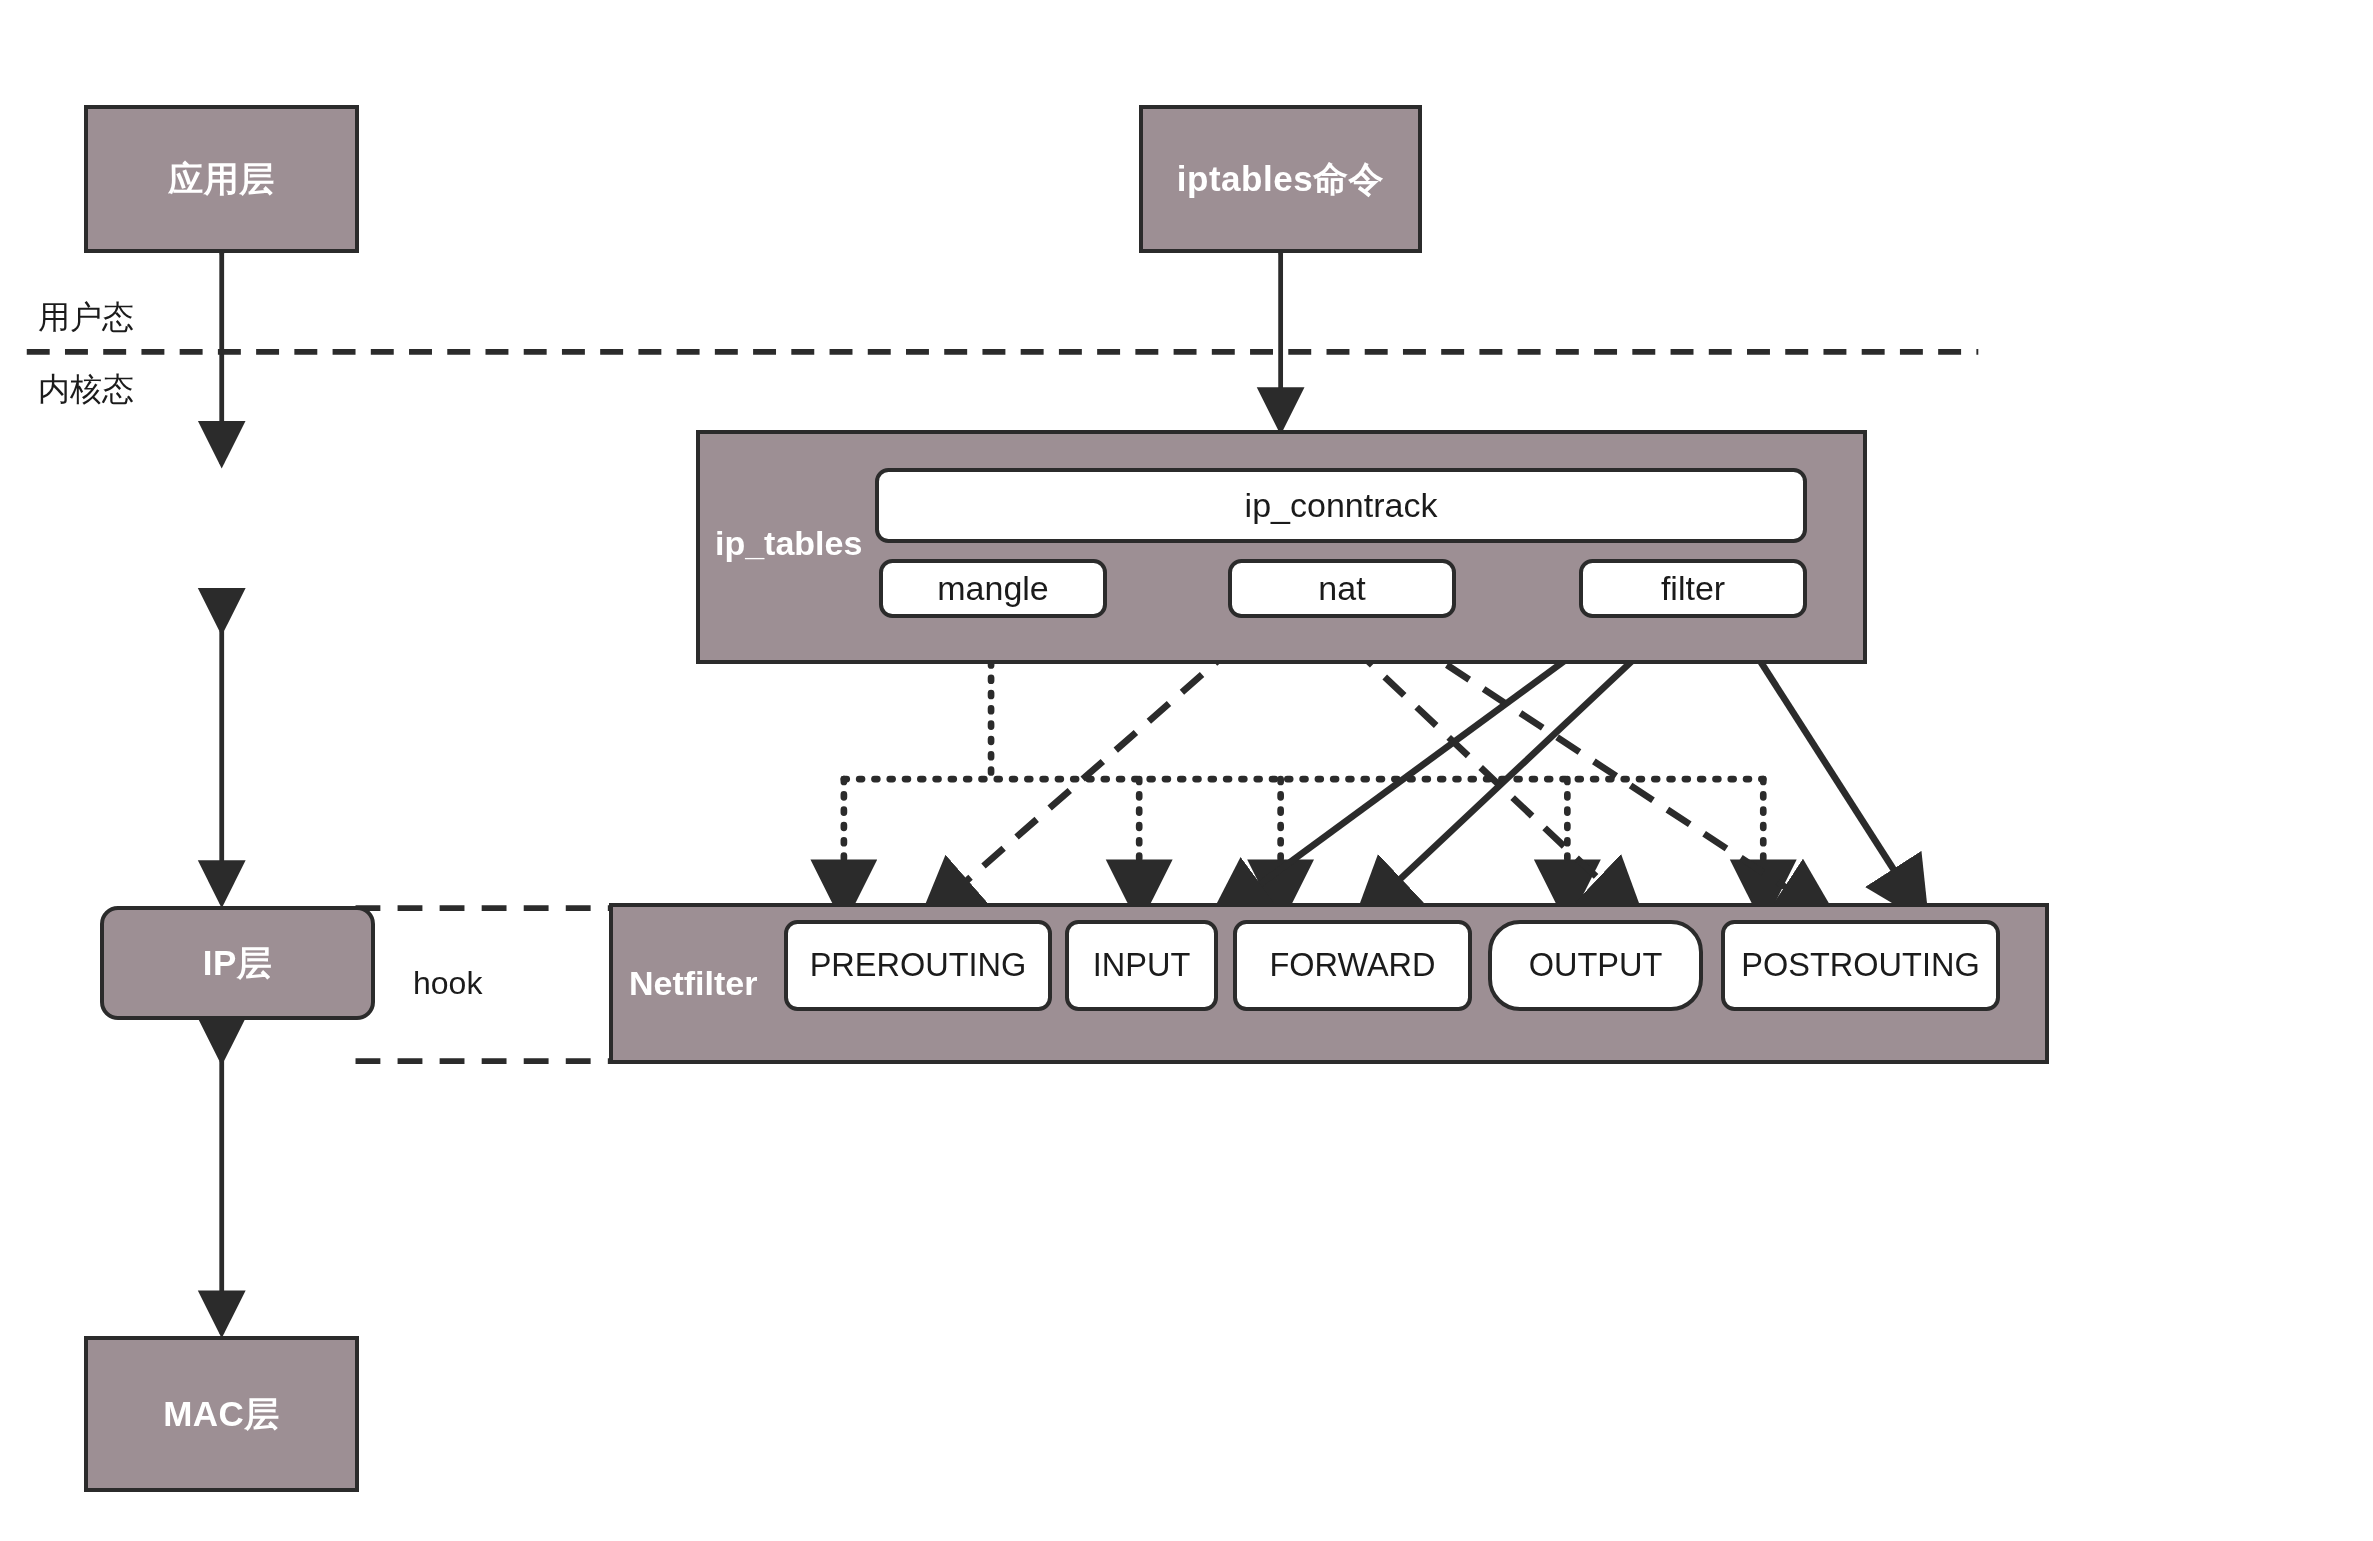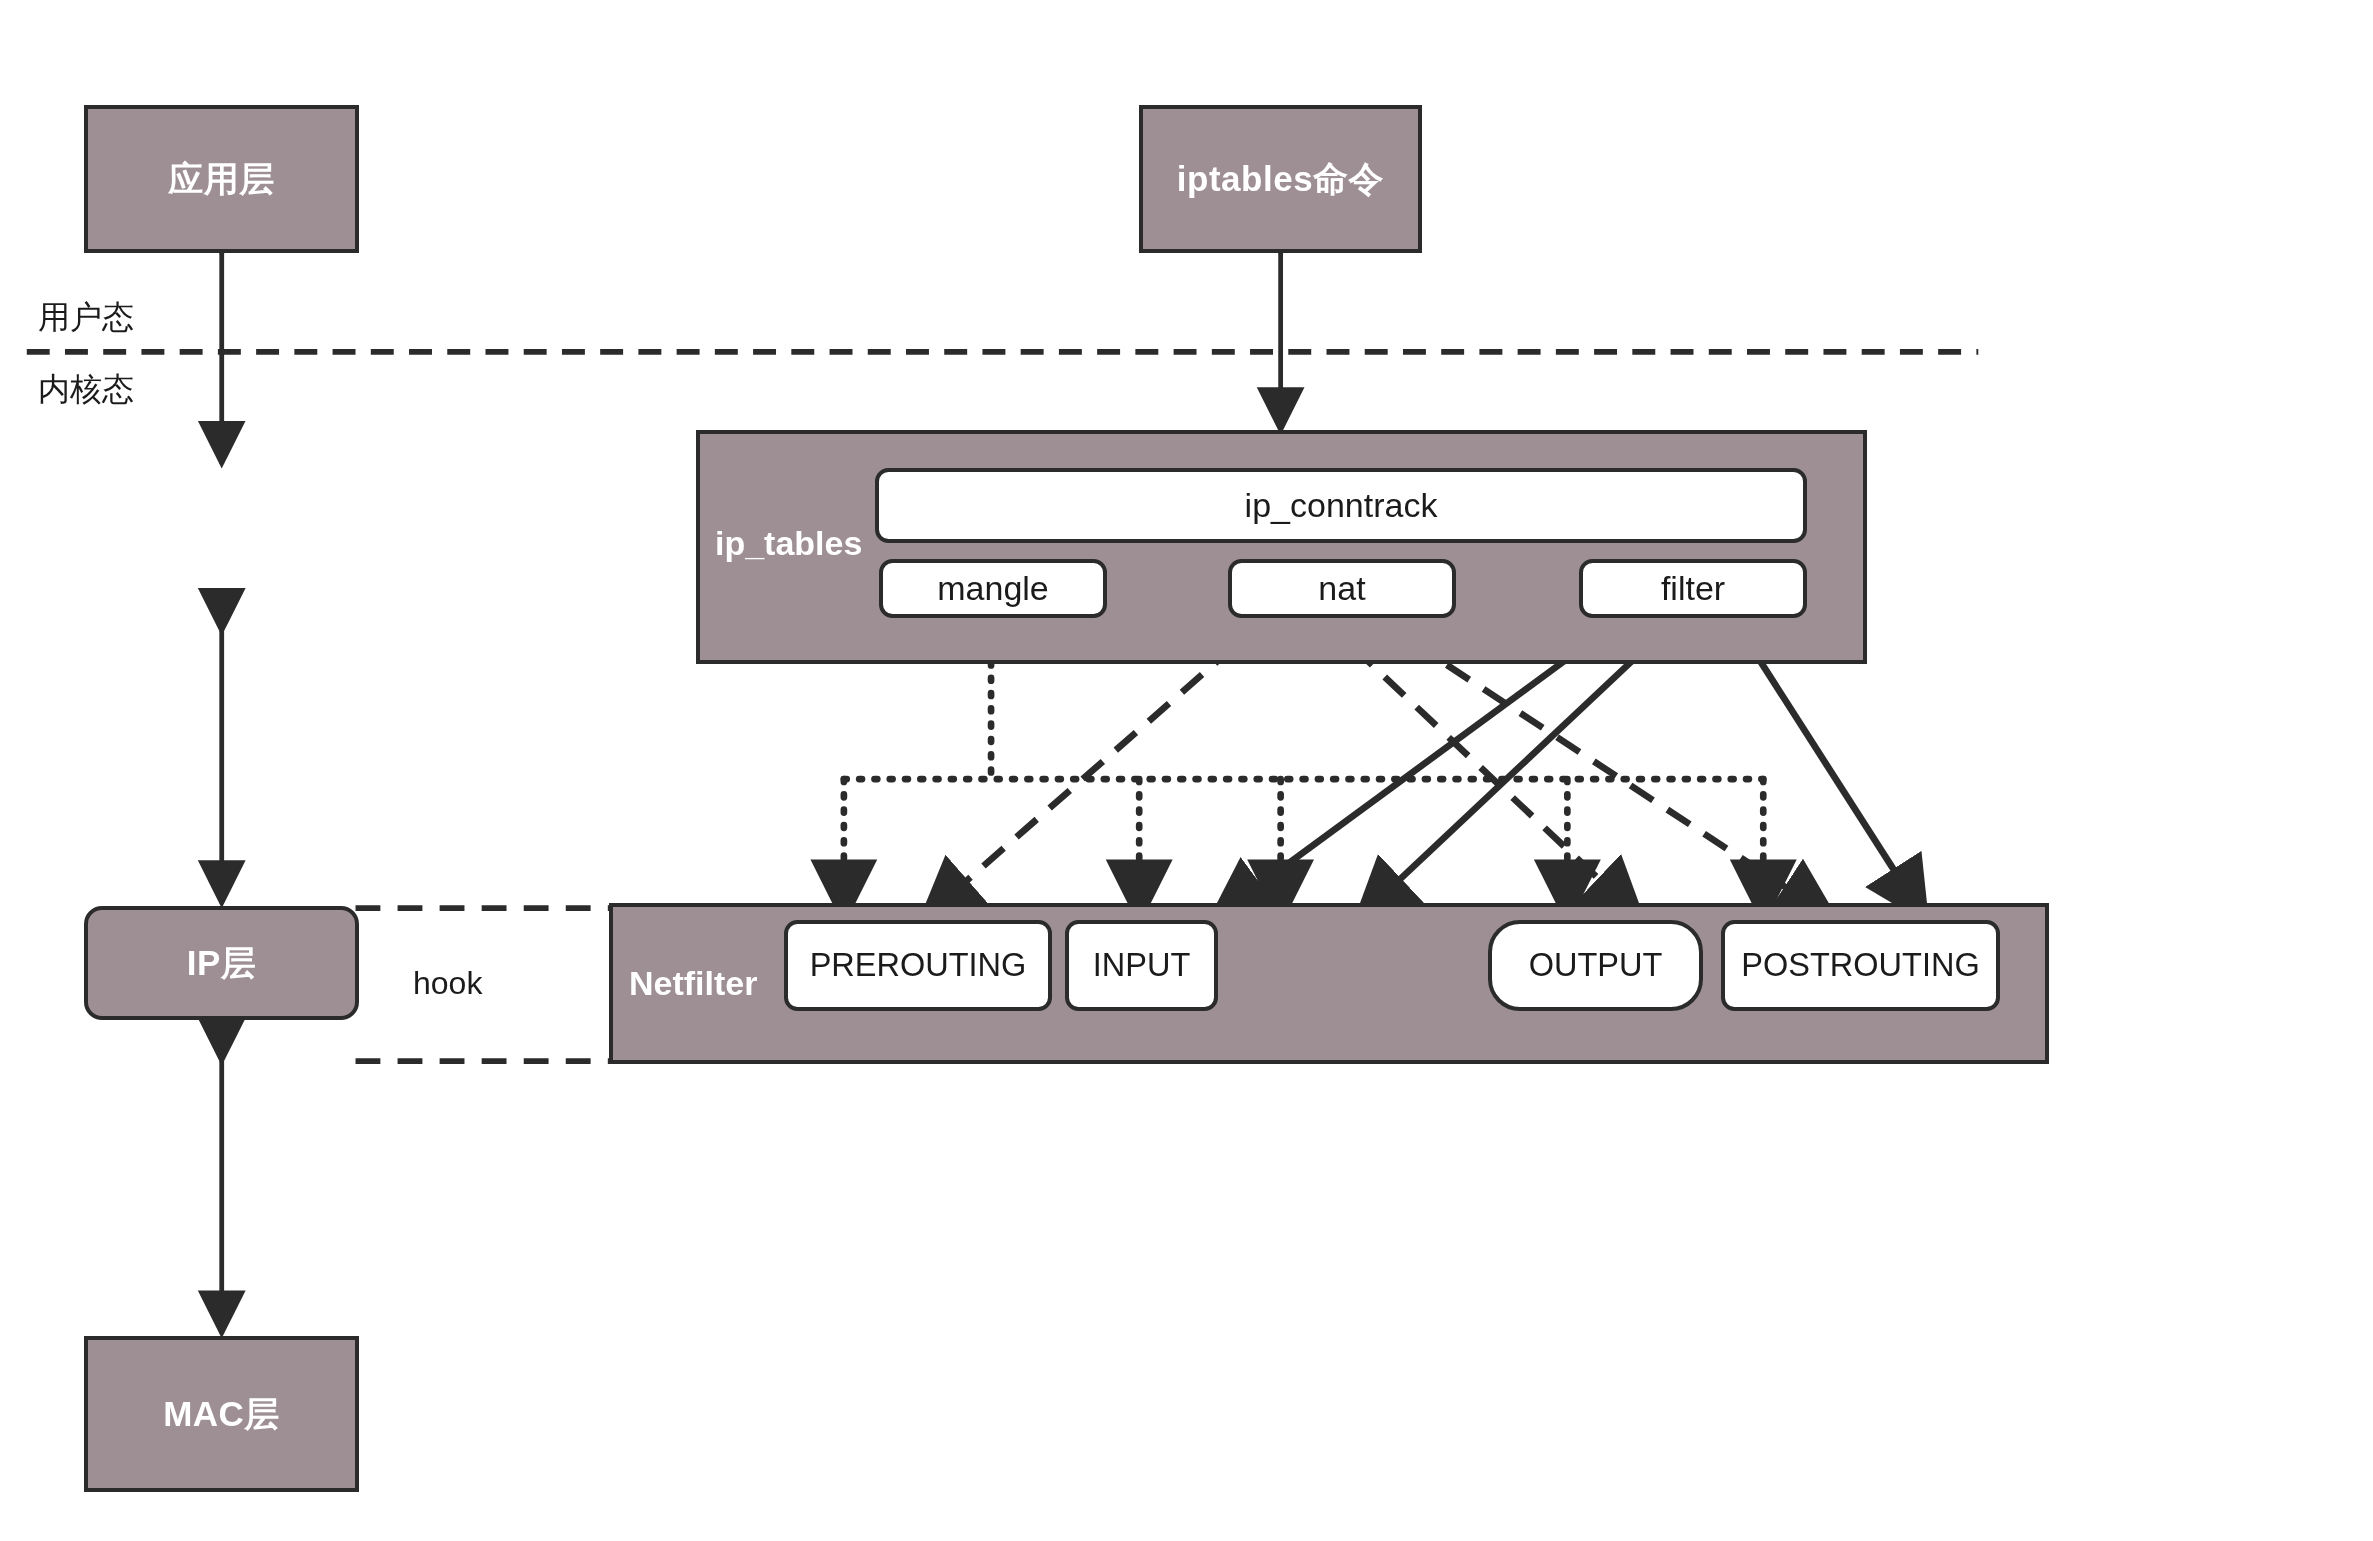--- a/index.html
+++ b/index.html
@@ -75,21 +75,21 @@
       <line x1="1757" y1="645" x2="1420" y2="962"></line>
       <line x1="1812" y1="645" x2="2015" y2="962"></line>
     </g>
   </svg>
 
   <div class="nodebox filled" style="left:84px;top:105px;width:275px;height:148px;">
     <span>应用层</span>
   </div>
 
 
-  <div class="nodebox filled" style="left:84px;top:906px;width:275px;height:114px;border-radius:18px;">
+  <div class="nodebox filled" style="left:100px;top:906px;width:275px;height:114px;border-radius:18px;">
     <span>IP层</span>
   </div>
 
   <div class="nodebox filled" style="left:84px;top:1336px;width:275px;height:156px;">
     <span>MAC层</span>
   </div>
 
   <div class="plainlabel" style="left:38px;top:296px;">用户态</div>
   <div class="plainlabel" style="left:38px;top:368px;">内核态</div>
 
@@ -124,20 +124,23 @@
   <div class="whitelabel" style="left:629px;top:964px;">Netfilter</div>
 
   <div class="nodebox whitebox" style="left:784px;top:920px;width:268px;height:91px;font-size:32.5px;">
     <span>PREROUTING</span>
   </div>
 
   <div class="nodebox whitebox" style="left:1065px;top:920px;width:153px;height:91px;font-size:32.5px;">
     <span>INPUT</span>
   </div>
 
+  <div class="nodebox whitebox" style="left:1233px;top:920px;width:239px;height:91px;font-size:32.5px;">
+    <span>FORWARD</span>
+  </div>
 
   <div class="nodebox whitebox" style="left:1488px;top:920px;width:215px;height:91px;font-size:32.5px;border-radius:32px;">
     <span>OUTPUT</span>
   </div>
 
   <div class="nodebox whitebox" style="left:1721px;top:920px;width:279px;height:91px;font-size:32.5px;">
     <span>POSTROUTING</span>
   </div>
 
 </div>

